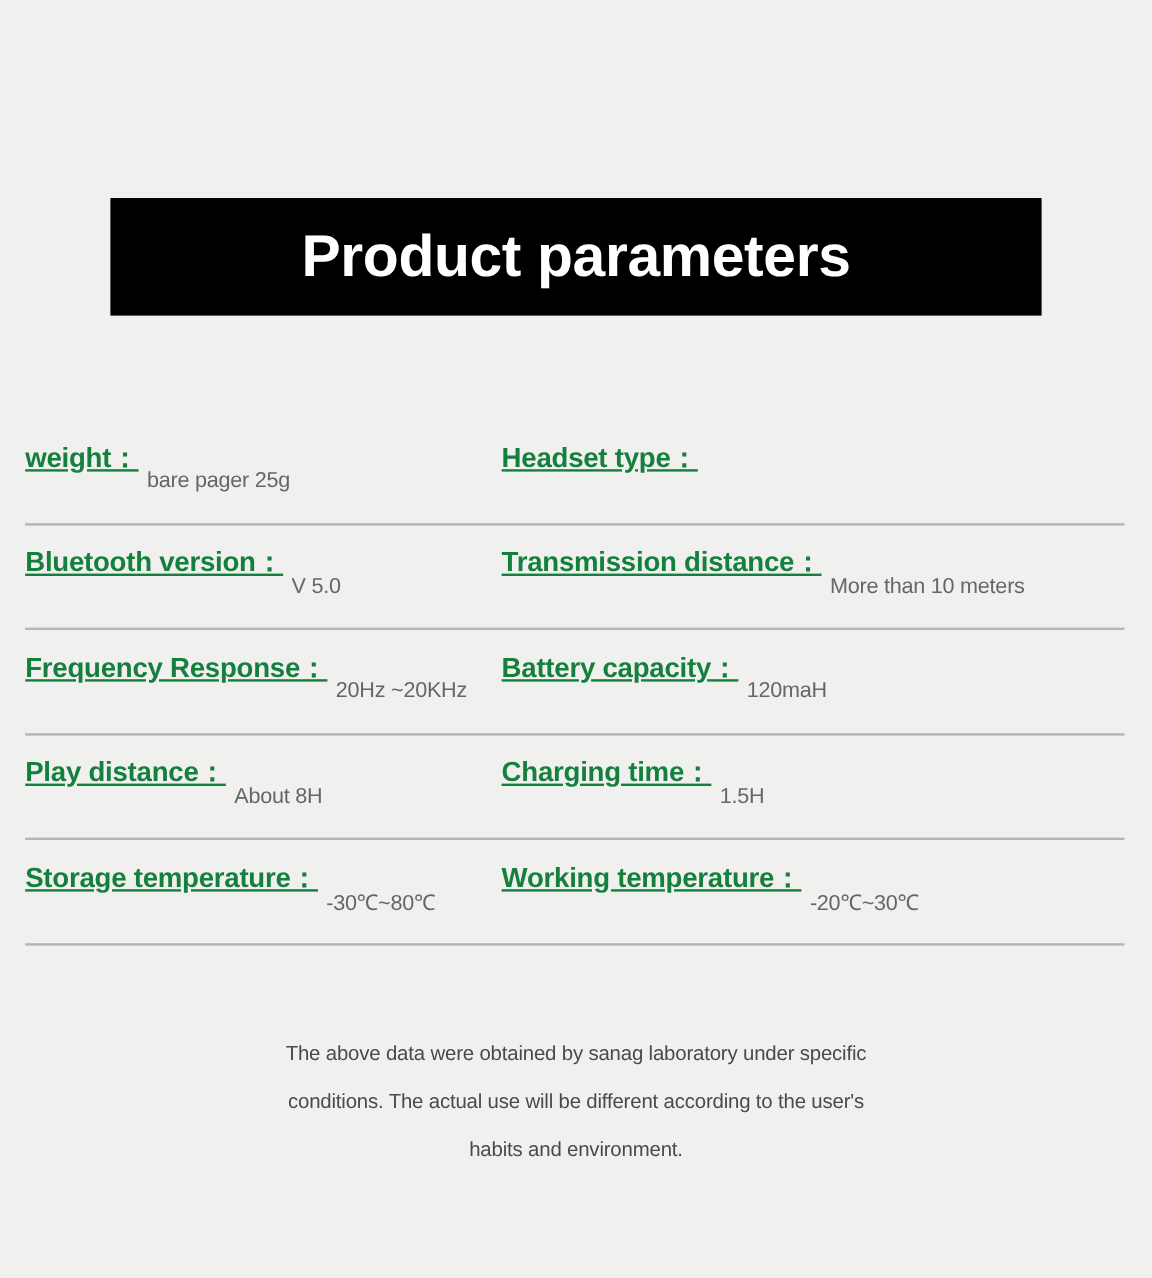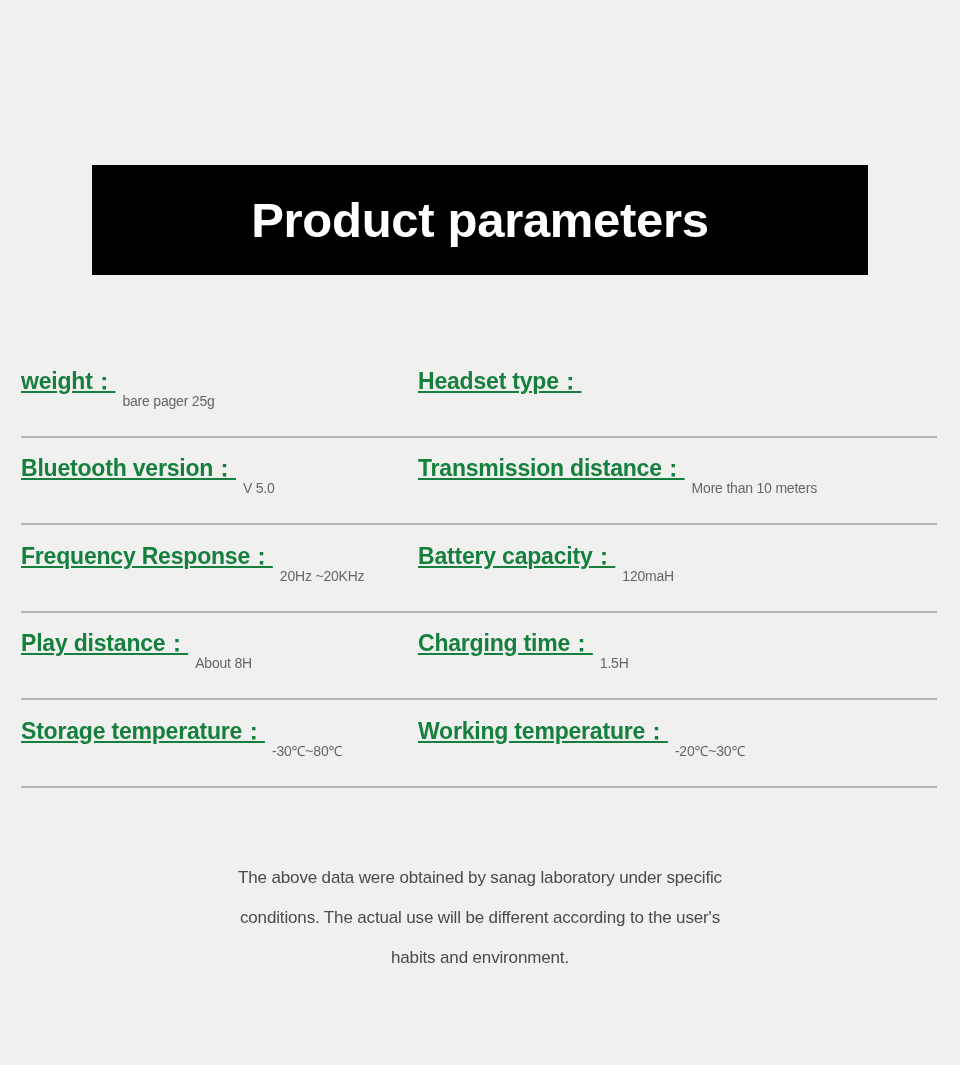--- a/index.html
+++ b/index.html
@@ -20,21 +20,21 @@
     height: 1065px;
     background: #f0f0ef;
   }
 
   
   .banner {
     position: absolute;
     left: 92px;
     top: 165px;
     width: 776px;
-    height: 110px;
+    height: 98px;
     background: #000000;
     display: flex;
     align-items: center;
     justify-content: center;
   }
   .banner-title {
     color: #ffffff;
     font-size: 49px;
     font-weight: bold;
     letter-spacing: -0.3px;
@@ -65,21 +65,21 @@
   .spec-cell.col-right { left: 418px; }
 
   .spec-label {
     font-size: 23px;
     font-weight: bold;
     color: #15803d;
     letter-spacing: -0.2px;
     text-decoration: underline;
   }
   .spec-value {
-    font-size: 14px;
+    font-size: 18px;
     font-weight: normal;
     color: #666666;
     margin-left: 7px;
     letter-spacing: -0.2px;
     margin-top: 39px;
   }
   .divider {
     position: absolute;
     left: 21px;
     width: 916px;

